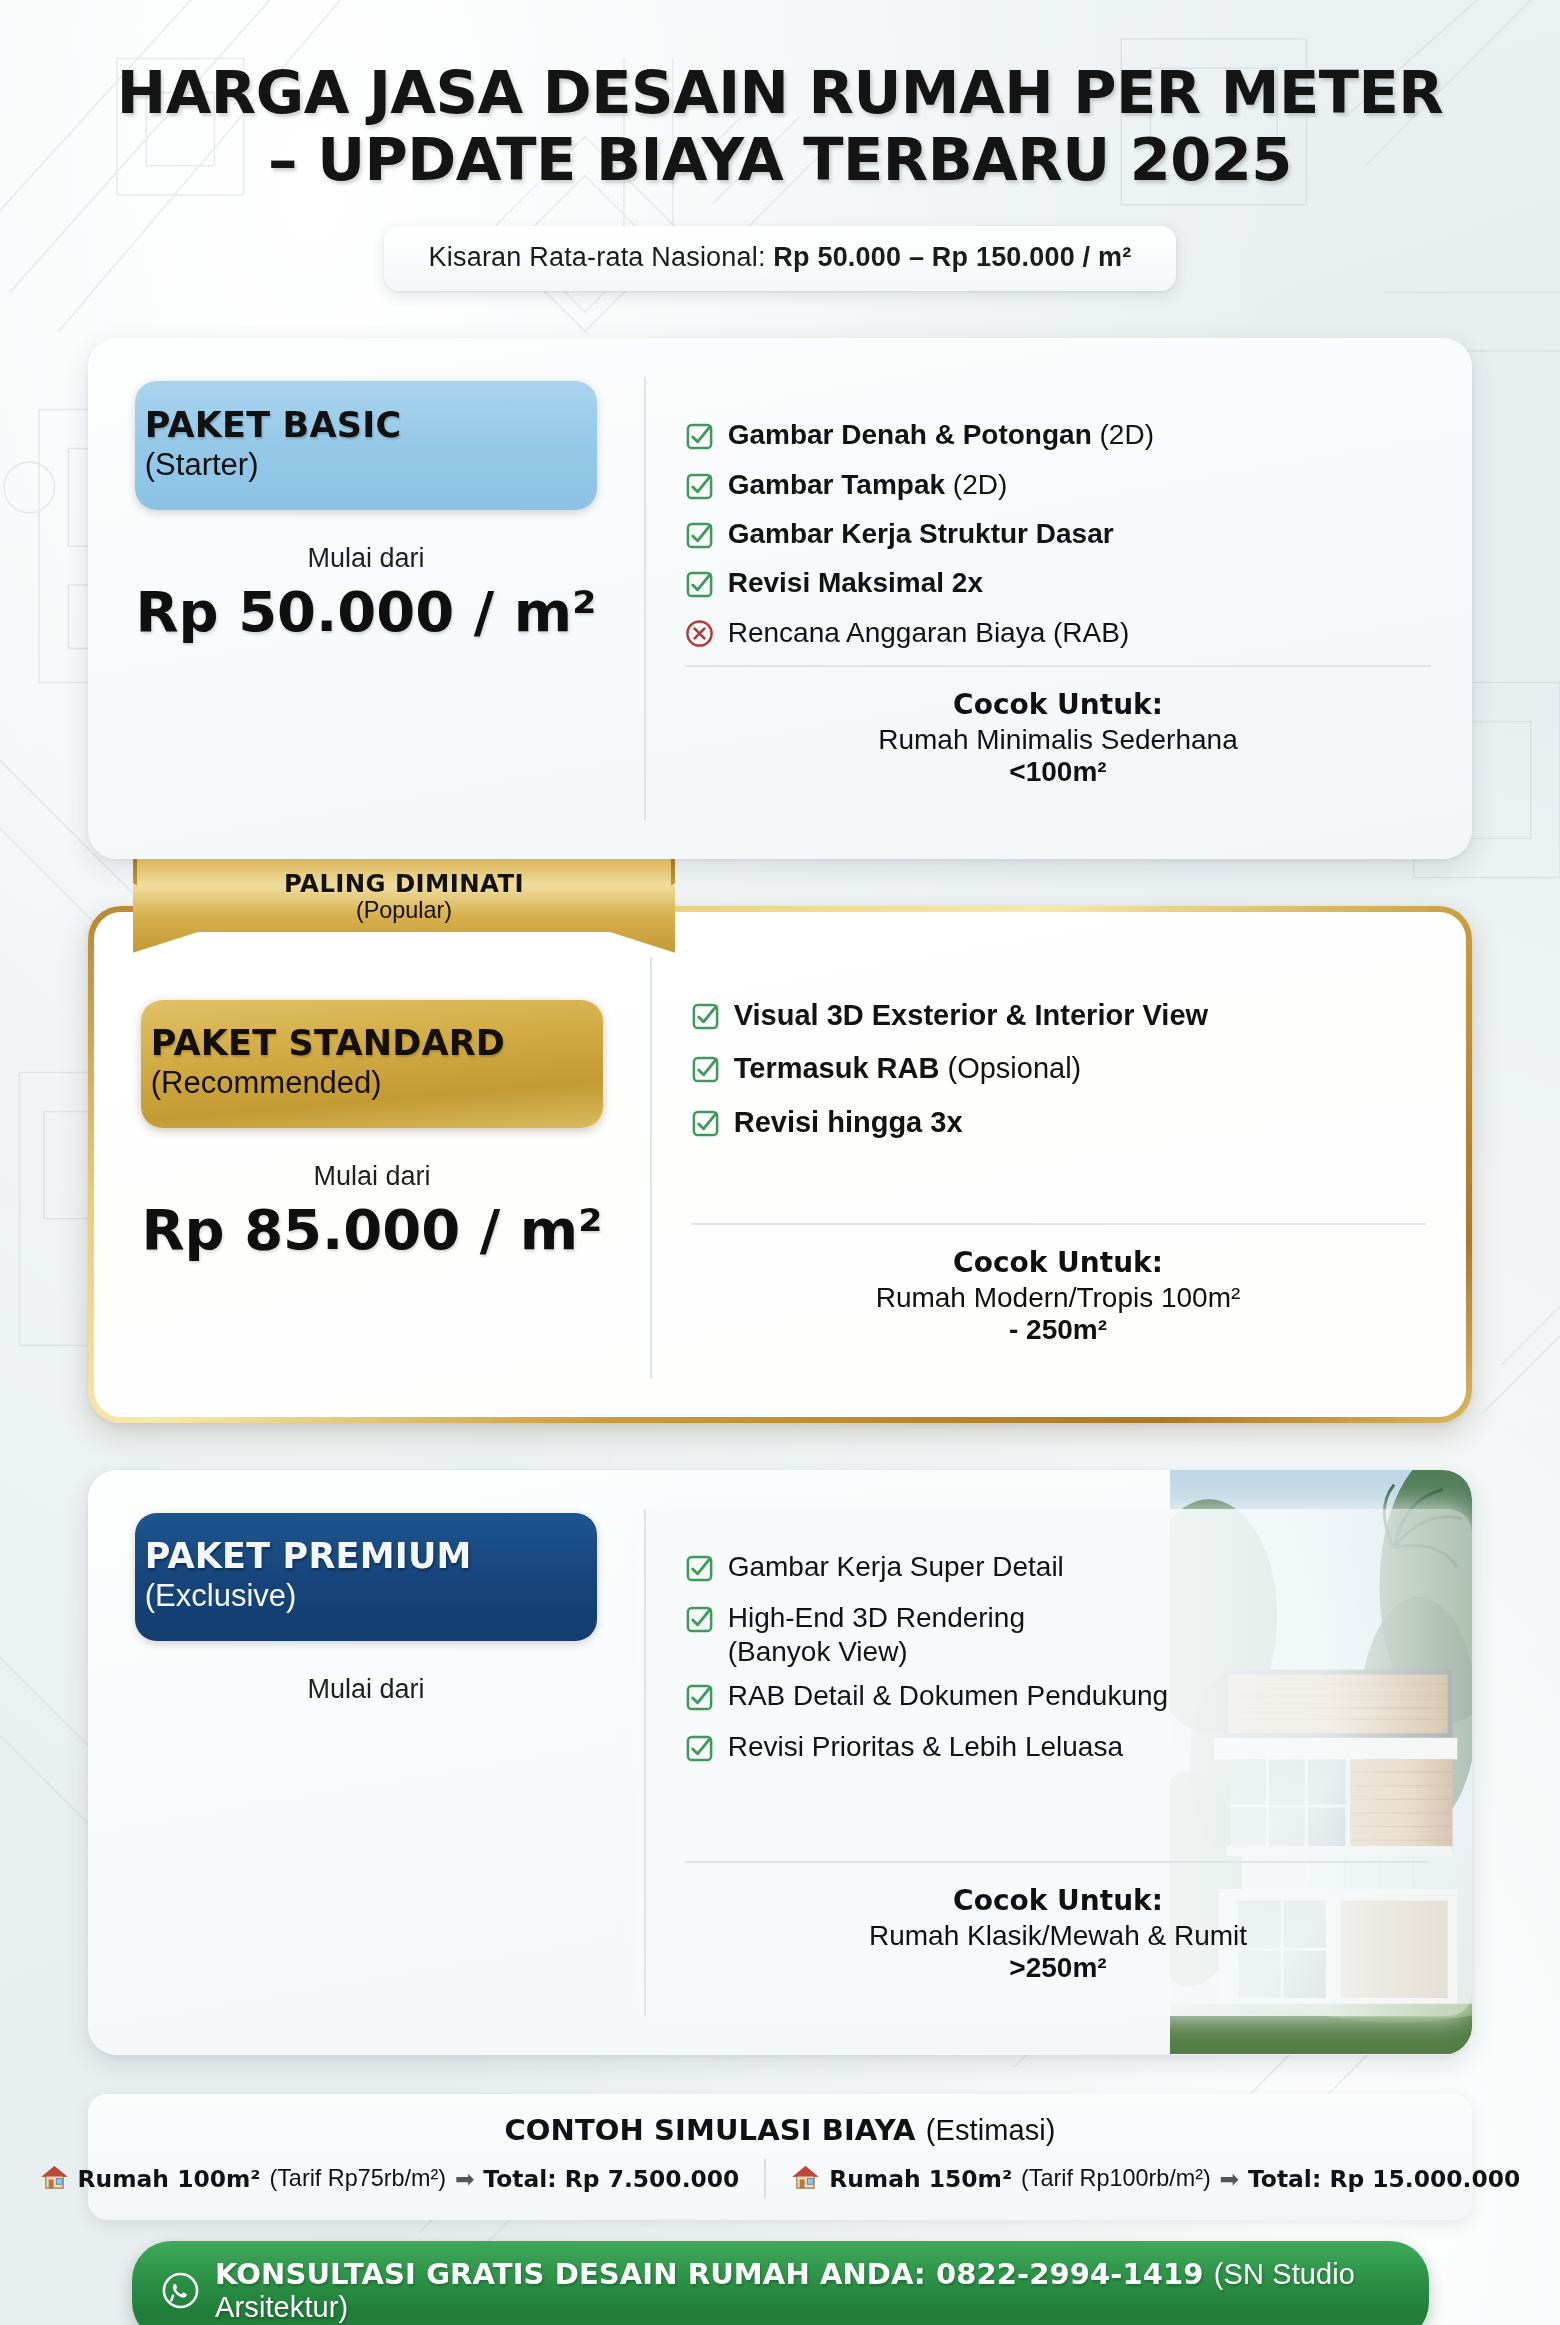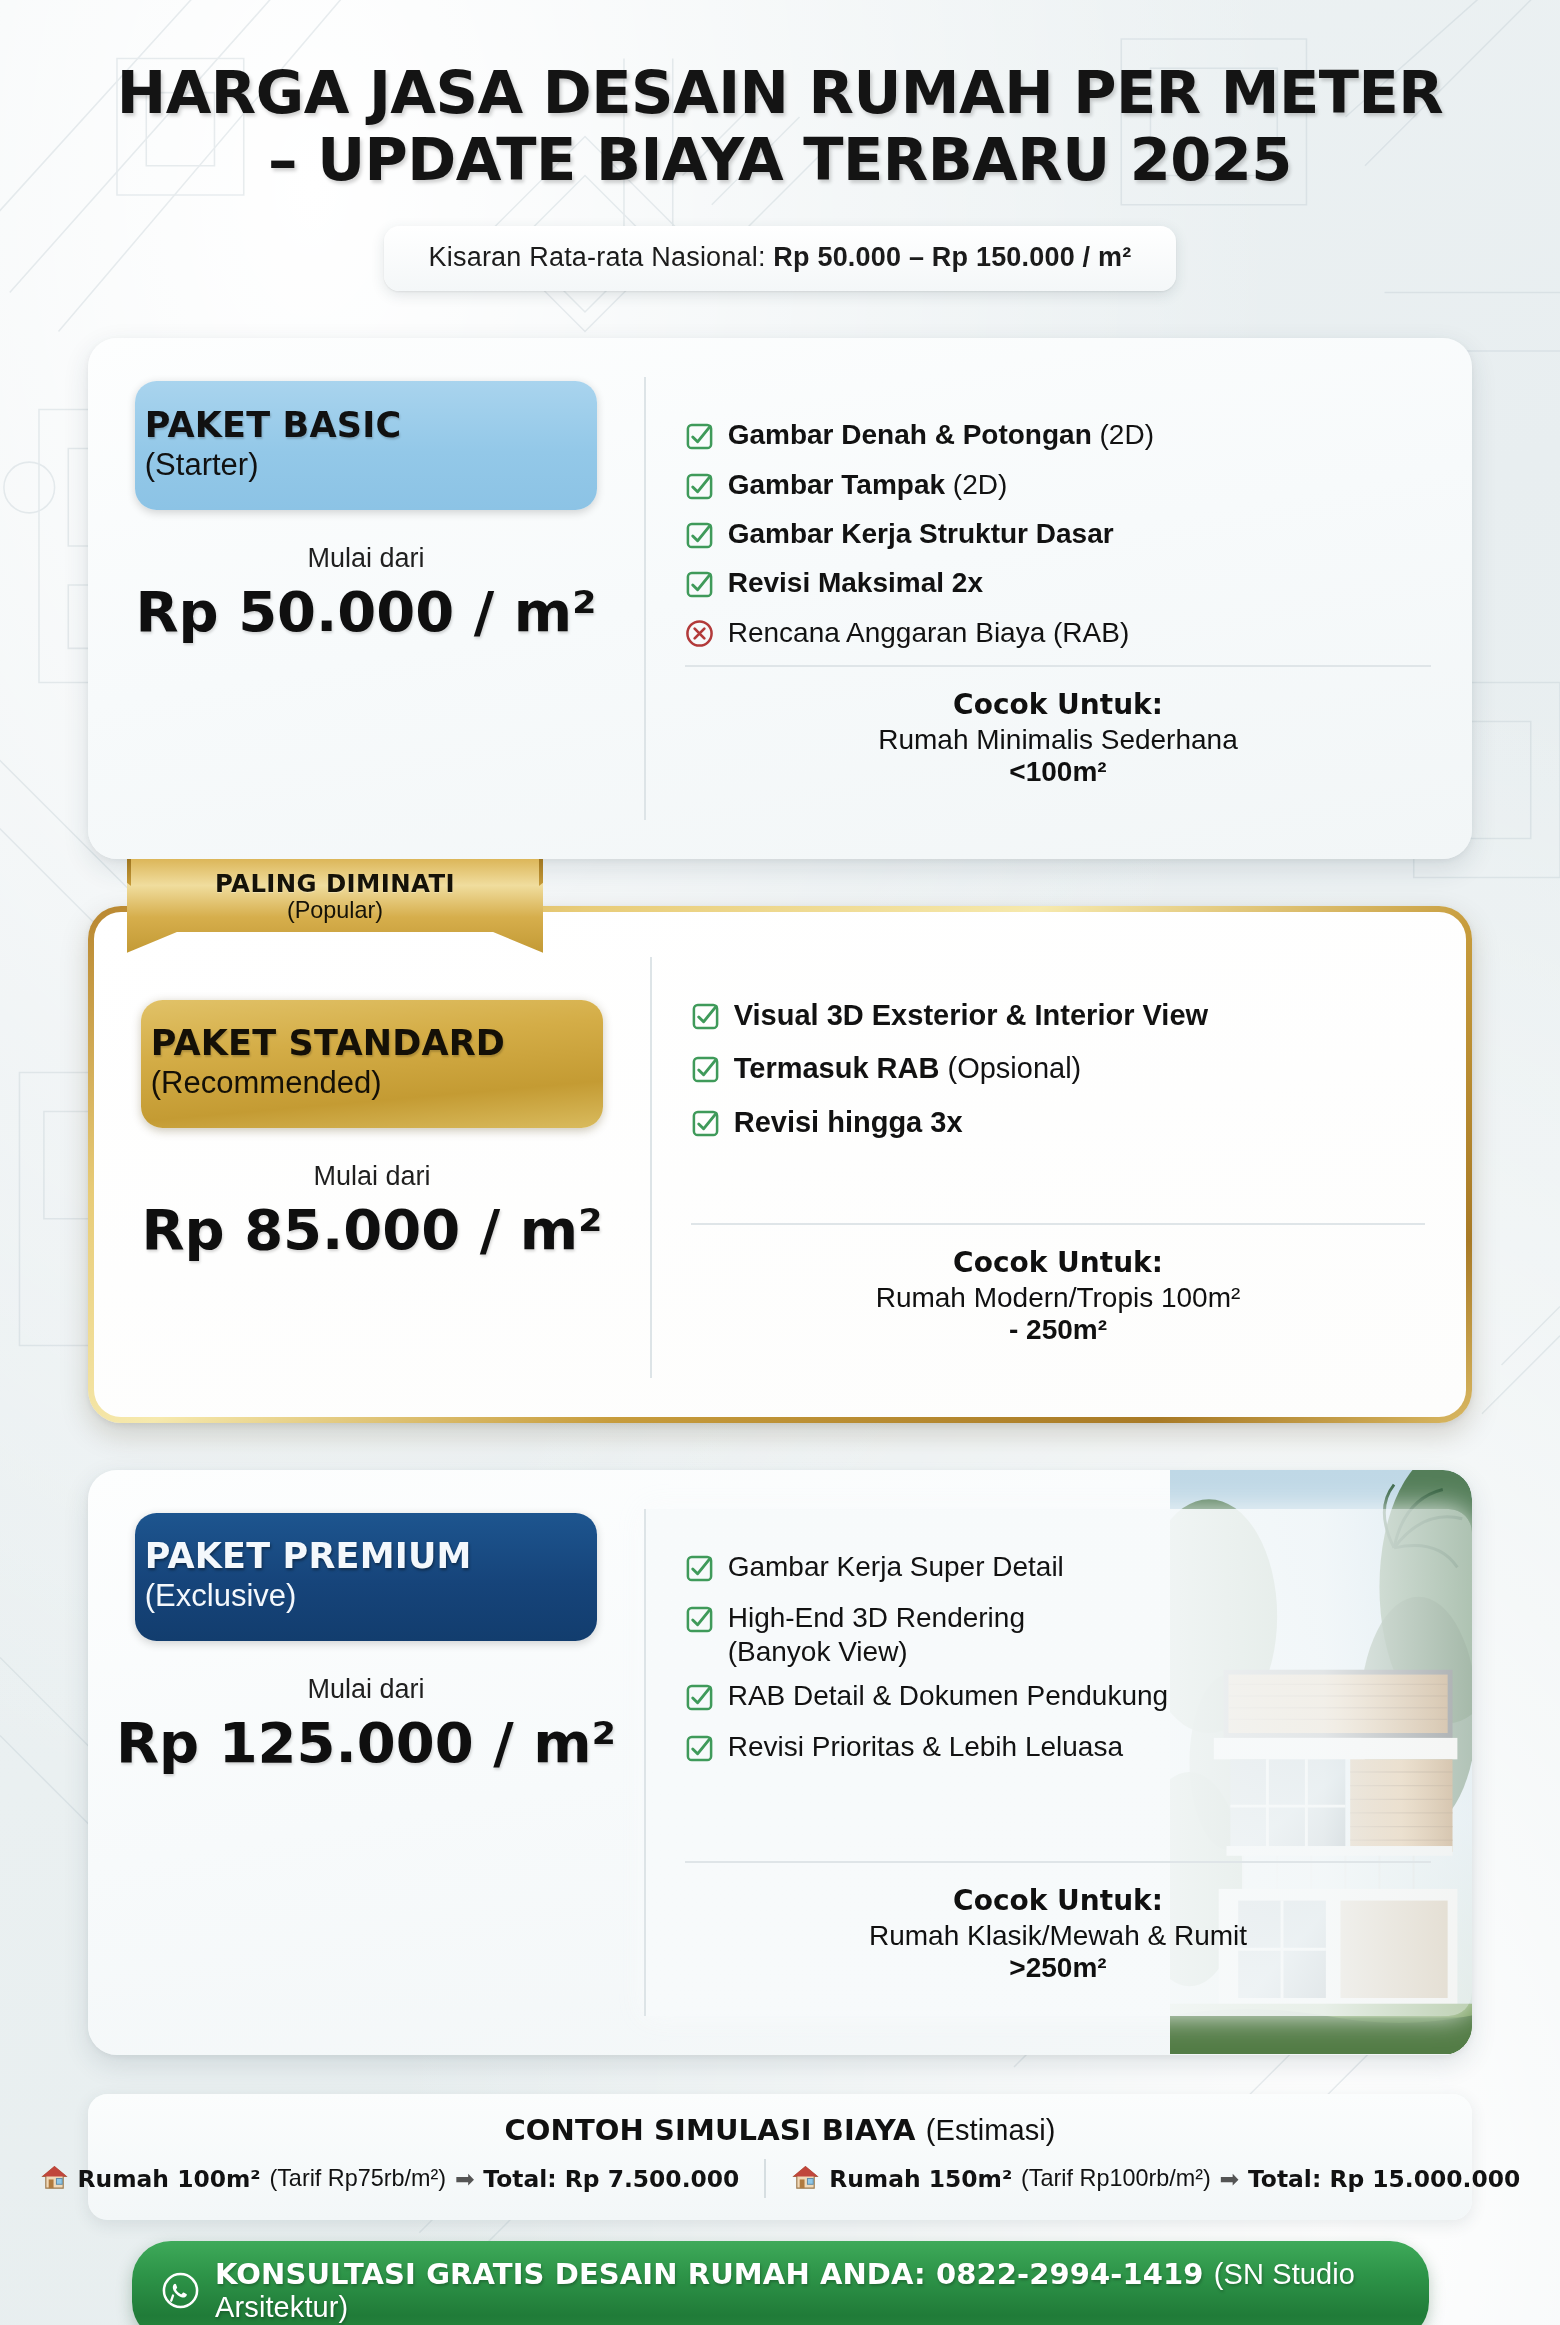--- a/index.html
+++ b/index.html
@@ -88,23 +88,23 @@
       linear-gradient(170deg, #ffffff 0%, #fdfdfc 100%) padding-box,
       linear-gradient(150deg, #b8862f 0%, #e8cc78 22%, #f6e9ad 42%, #c79c3c 62%, #a87a26 86%, #d9b862 100%) border-box;
     border-radius: 33px;
     min-height: 517px;
     box-shadow: 0 11.7px 29px rgba(60,45,10,0.18), 0 2px 5.9px rgba(0,0,0,0.07);
   }
 
   
   .ribbon {
     position: absolute;
-    left: 39px;
+    left: 45px;
     top: -47px;
-    width: 416px;
+    width: 542px;
     z-index: 6;
     text-align: center;
     padding: 9.8px 0 29px;
     color: #151208;
     background: linear-gradient(180deg, #dcb659 0%, #f0dd9e 28%, #d6ae4c 62%, #c39a35 100%);
     clip-path: polygon(0 0, 100% 0, 100% 100%, 88% 78%, 12% 78%, 0 100%);
     box-shadow: 0 5.9px 13.7px rgba(60,45,10,0.25);
   }
   .ribbon::before, .ribbon::after {
     content: "";
@@ -543,21 +543,20 @@
             <rect x="0" y="548" width="310" height="14" fill="#7aa05f"></rect>
             <path d="M0 560 q80 -14 170 2 q70 12 140 -2 V600 H0 Z" fill="#537c46"></path>
           </svg>
         </div>
         <div class="card-left">
           <div class="pkg-badge navy">
             <div class="pkg-name">PAKET PREMIUM</div>
             <div class="pkg-sub">(Exclusive)</div>
           </div>
           <div class="price-from">Mulai dari</div>
-          <div class="price-main">Rp 125.000 / m²</div>
         </div>
         <div class="card-right">
           <ul class="feat-list">
               <li class="feat-item">
                 <span class="ic"><svg width="29" height="29" viewBox="0 0 30 30" aria-hidden="true">
                     <rect x="3" y="3" width="24" height="24" rx="4" fill="none" stroke="#3f9a5a" stroke-width="2.6"></rect>
                     <path d="M8 15.5 L13 20.5 L26 4.5" fill="none" stroke="#3f9a5a" stroke-width="3" stroke-linecap="round" stroke-linejoin="round"></path>
                   </svg></span>
                 <span class="feat-text"><span class="muted">Gambar Kerja Super Detail</span></span>
               </li>

